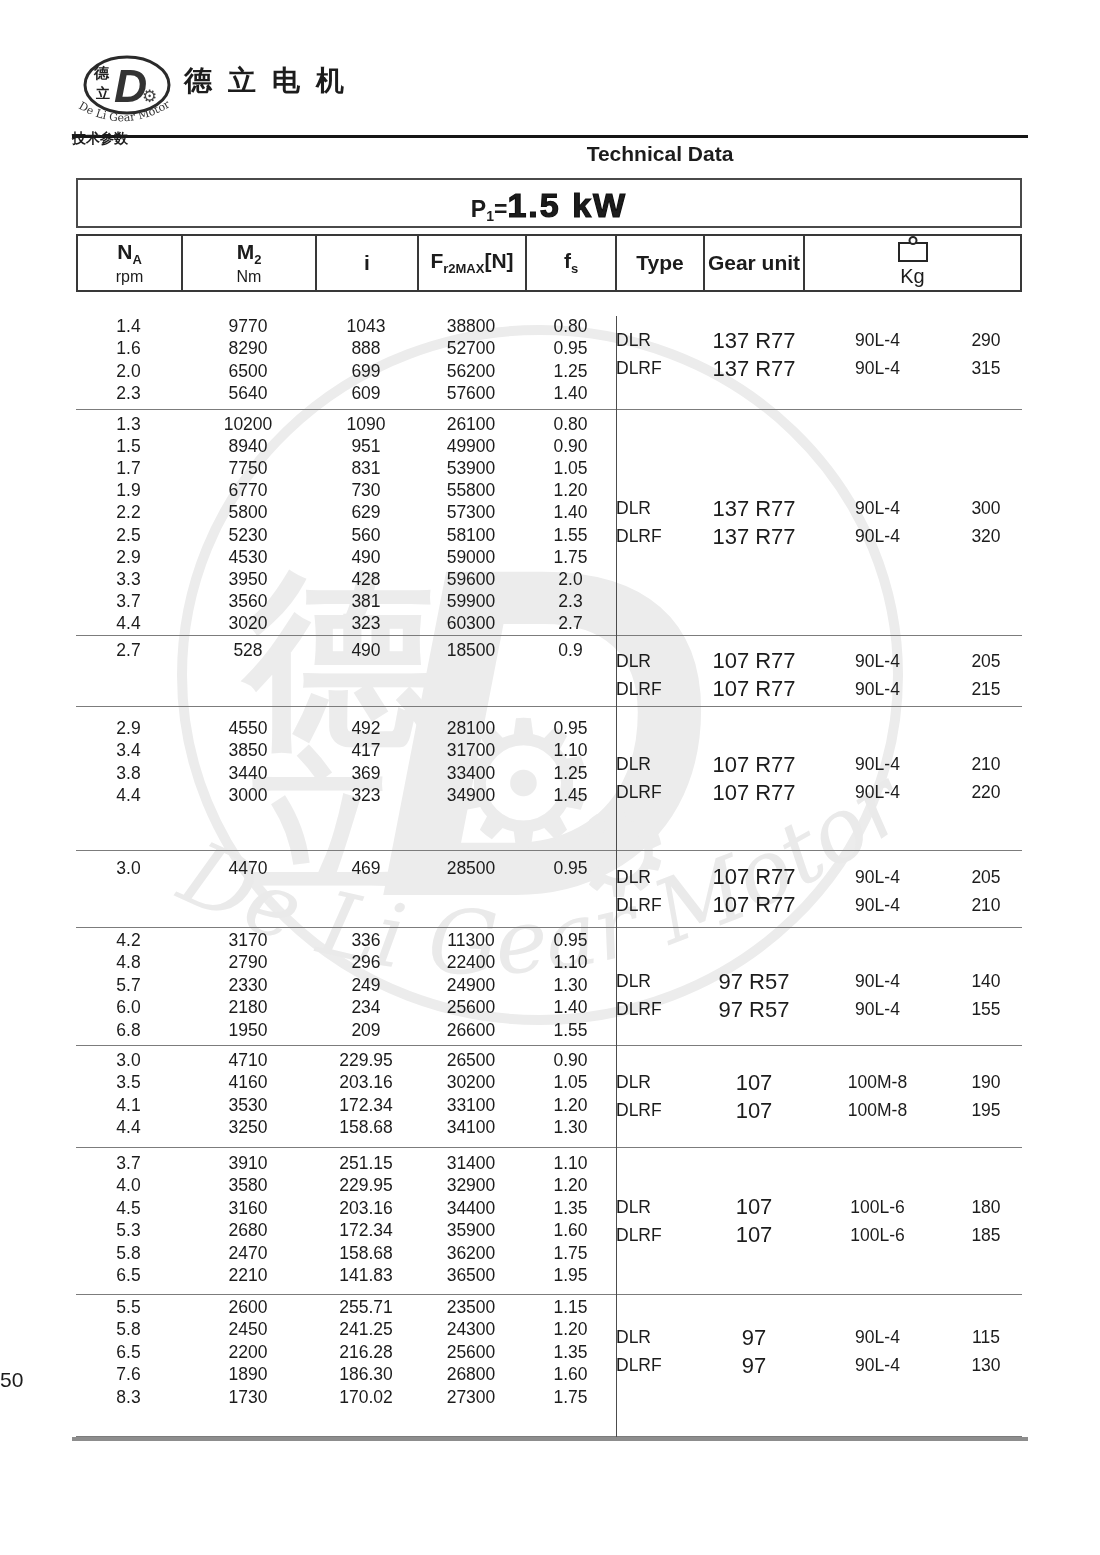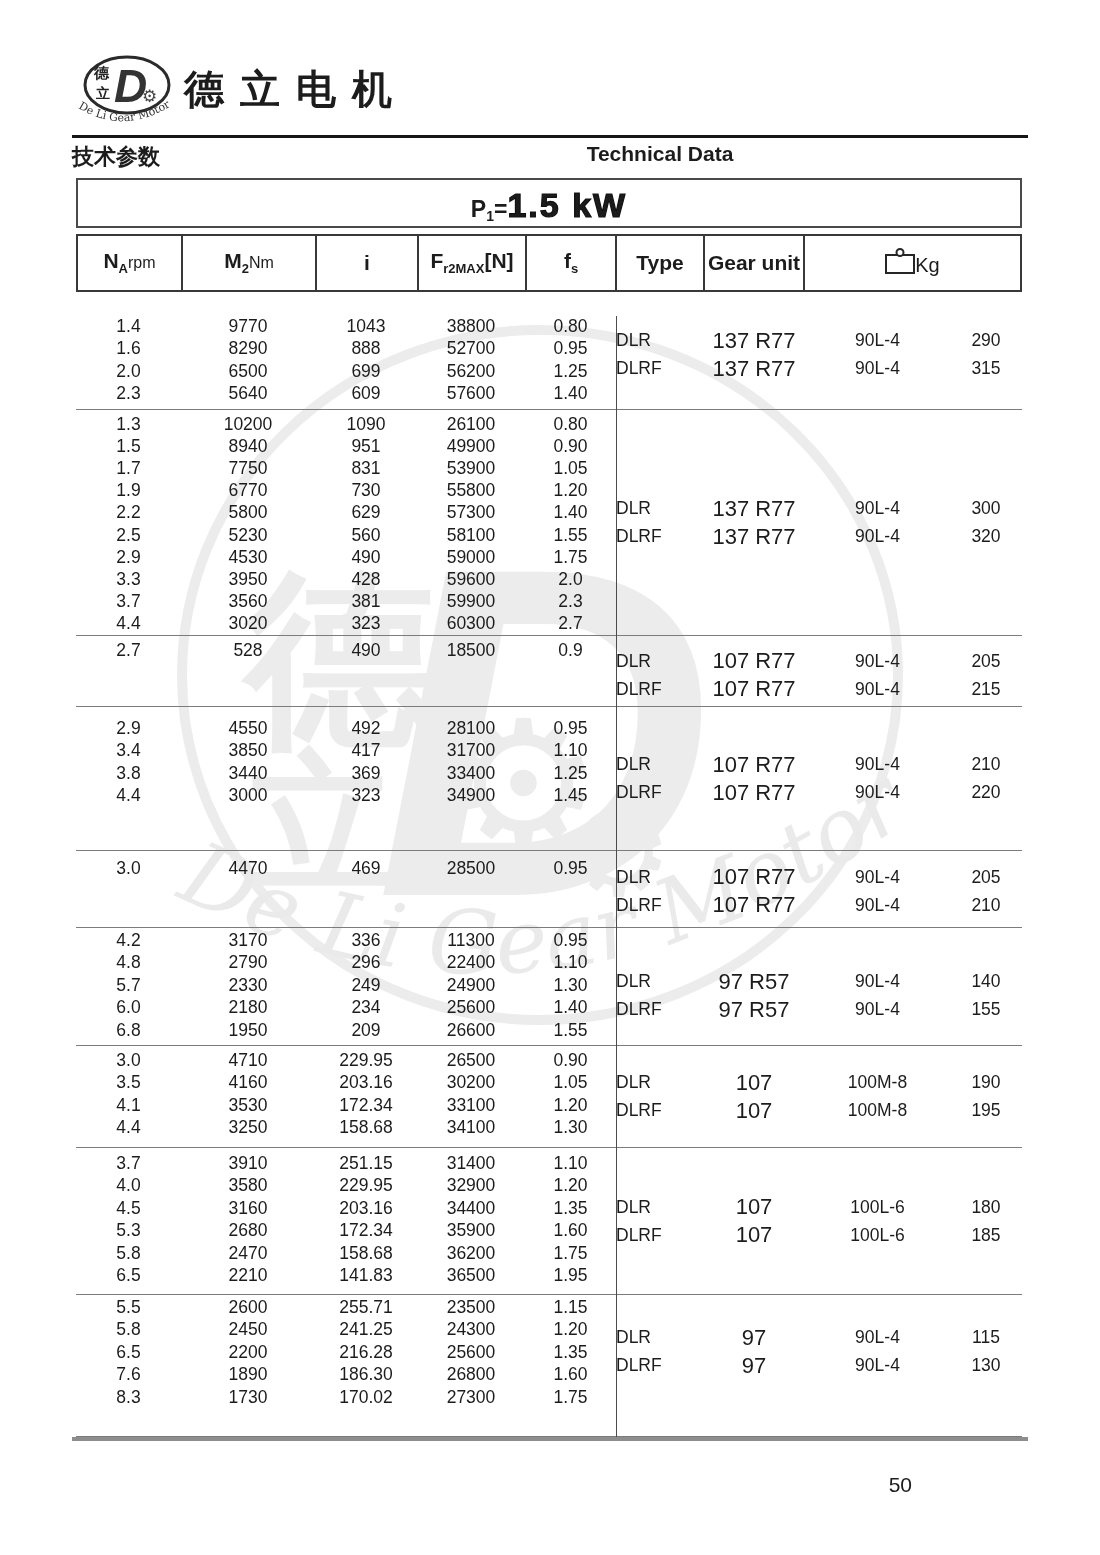--- a/index.html
+++ b/index.html
@@ -2,37 +2,37 @@
 <html><head>
 <meta charset="utf-8">
 <style>
   html,body{margin:0;padding:0;background:#fff;}
   .page{position:relative;width:1100px;height:1555px;background:#fff;overflow:hidden;
         font-family:"Liberation Sans","DejaVu Sans",sans-serif;color:#1c1c1c;}
   
   .watermark{position:absolute;left:115px;top:295px;z-index:0;}
   
   .logo-wrap{position:absolute;left:72px;top:50px;width:116px;height:88px;z-index:2;}
-  .brand-name{position:absolute;left:184px;top:62px;font-size:40px;font-weight:bold;
+  .brand-name{position:absolute;left:184px;top:62px;font-size:28px;font-weight:bold;
               letter-spacing:16px;z-index:2;}
   .top-rule{position:absolute;left:72px;top:135px;width:956px;height:3px;background:#161616;z-index:2;}
-  .section-cn{position:absolute;left:72px;top:142px;font-size:22px;font-weight:bold;z-index:2;}
+  .section-cn{position:absolute;left:72px;top:130px;font-size:14px;font-weight:bold;z-index:2;}
   .section-en{position:absolute;left:660px;top:142px;transform:translateX(-50%);
               font-size:21px;font-weight:bold;z-index:2;}
   
   .title-box{position:absolute;left:76px;top:178px;width:946px;height:50px;box-sizing:border-box;
              border:2px solid #4a4a4a;display:flex;align-items:baseline;justify-content:center;z-index:2;}
   .title-box .inner{display:flex;align-items:baseline;margin-top:6px;}
   .p-pre{font-size:23px;font-weight:bold;}
   .p-sub{font-size:14px;font-weight:bold;align-self:flex-end;margin-bottom:1px;}
   .p-val{font-size:34px;font-weight:bold;letter-spacing:2px;-webkit-text-stroke:1.2px #111;}
   
   .thead{position:absolute;left:76px;top:234px;width:946px;height:58px;box-sizing:border-box;
          border:2px solid #383838;display:flex;z-index:2;}
-  .hcell{box-sizing:border-box;border-right:2px solid #383838;display:flex;flex-direction:row;
+  .hcell{box-sizing:border-box;border-right:2px solid #383838;display:flex;flex-direction:column;
          align-items:center;justify-content:center;line-height:1.1;}
   .hcell:last-child{border-right:none;flex:1;justify-content:center;}
   .w0{width:105px}.w1{width:134px}.w2{width:102px}.w3{width:108px}.w4{width:90px}
   .w5{width:88px}.w6{width:100px}.w7{width:147px}
   .h-main{font-size:21px;font-weight:bold;}
   .h-main sub{font-size:13px;font-weight:bold;}
   .h-unit{font-size:16px;font-weight:normal;}
   .kg-icon{width:26px;height:16px;border:2px solid #262626;position:relative;margin-top:2px;}
   .kg-knob{position:absolute;left:50%;top:-8px;transform:translateX(-50%);width:5px;height:5px;
            border:2px solid #262626;border-radius:50%;background:#fff;}
@@ -47,21 +47,21 @@
   .cell{text-align:center;font-size:17.5px;}
   .c0{width:105px}.c1{width:134px}.c2{width:102px}.c3{width:108px}.c4{width:91px}
   .g-right{width:406px;display:flex;flex-direction:column;justify-content:center;gap:3px;}
   .v-row{display:flex;height:25px;align-items:center;}
   .t0{width:88px;box-sizing:border-box;text-align:left;font-size:17.5px;}
   .t1{width:100px;text-align:center;font-size:22px;}
   .t2{width:147px;text-align:center;font-size:17.5px;}
   .t3{width:70px;text-align:center;font-size:17.5px;}
   
   .bottom-rule{position:absolute;left:72px;top:1437px;width:956px;height:4px;background:#8d8d8d;z-index:2;}
-  .page-number{position:absolute;left:0;top:1473px;width:912px;text-align:right;font-size:21px;z-index:2;}
+  .page-number{position:absolute;left:0;top:1368px;width:912px;text-align:left;font-size:21px;z-index:2;}
 </style>
 </head>
 <body>
 
 <div class="page">
 
   <svg class="watermark" width="860" height="820" viewBox="0 0 860 820">
     <ellipse cx="425" cy="380" rx="358" ry="345" fill="none" stroke="#ececec" stroke-width="10"></ellipse>
     <text x="130" y="430" font-size="190" fill="#ececec" font-weight="bold">德</text>
     <text x="130" y="580" font-size="150" fill="#ececec" font-weight="bold">立</text>

